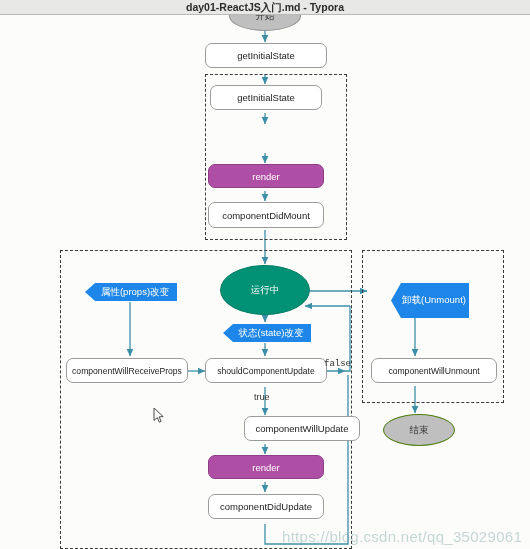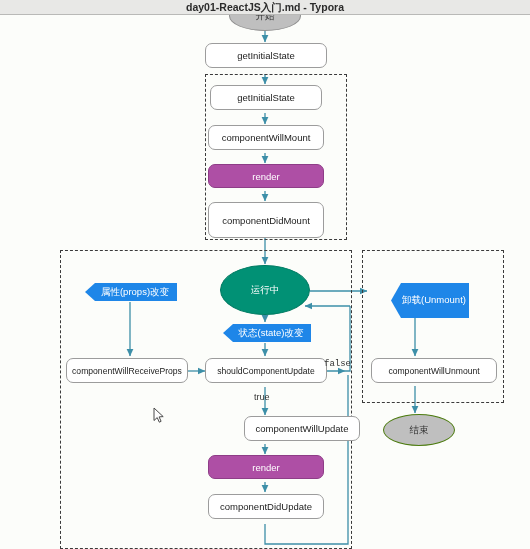--- a/index.html
+++ b/index.html
@@ -196,29 +196,26 @@
       </div>
 
       <div class="node rbox" style="left:205px; top:28px; width:122px; height:25px;">
         <span>getInitialState</span>
       </div>
 
       <div class="node rbox" style="left:210px; top:70px; width:112px; height:25px;">
         <span>getInitialState</span>
       </div>
 
-      <div class="node rbox" style="left:208px; top:110px; width:116px; height:25px;">
-        <span>componentWillMount</span>
-      </div>
 
       <div class="node rbox render" style="left:208px; top:149px; width:116px; height:24px;">
         <span>render</span>
       </div>
 
-      <div class="node rbox" style="left:208px; top:187px; width:116px; height:36px;align-items:center;">
+      <div class="node rbox" style="left:208px; top:187px; width:116px; height:26px;align-items:center;">
         <span>componentDidMount</span>
       </div>
 
       <div class="node ellipse running" style="left:220px; top:250px; width:90px; height:50px;">
         <span>运行中</span>
       </div>
 
       <div class="banner" style="left:223px; top:309px; width:88px; height:18px;">
         <span>状态(state)改变</span>
       </div>
@@ -255,20 +252,21 @@
         <span>componentDidUpdate</span>
       </div>
 
       <div class="node ellipse end" style="left:383px; top:399px; width:72px; height:32px;">
         <span>结束</span>
       </div>
 
       <span class="edge-label" style="left:254px; top:377px;">true</span>
       <span class="edge-label" style="left:324px; top:344px;font-family:Liberation Mono, monospace;">false</span>
 
+      <span class="watermark" style="left:282px; top:513px;">https://blog.csdn.net/qq_35029061</span>
 
       <svg class="cursor" style="left:153px; top:392px;" viewBox="0 0 12 18">
         <path d="M1,1 L1,13.5 L4.2,10.6 L6.3,15.2 L8.1,14.3 L6.1,9.9 L10.2,9.6 z" fill="#fdfdfd" stroke="#4a4a4a" stroke-width="1"></path>
       </svg>
 
     </div>
   </div>
 </div>
 
 </body></html>

